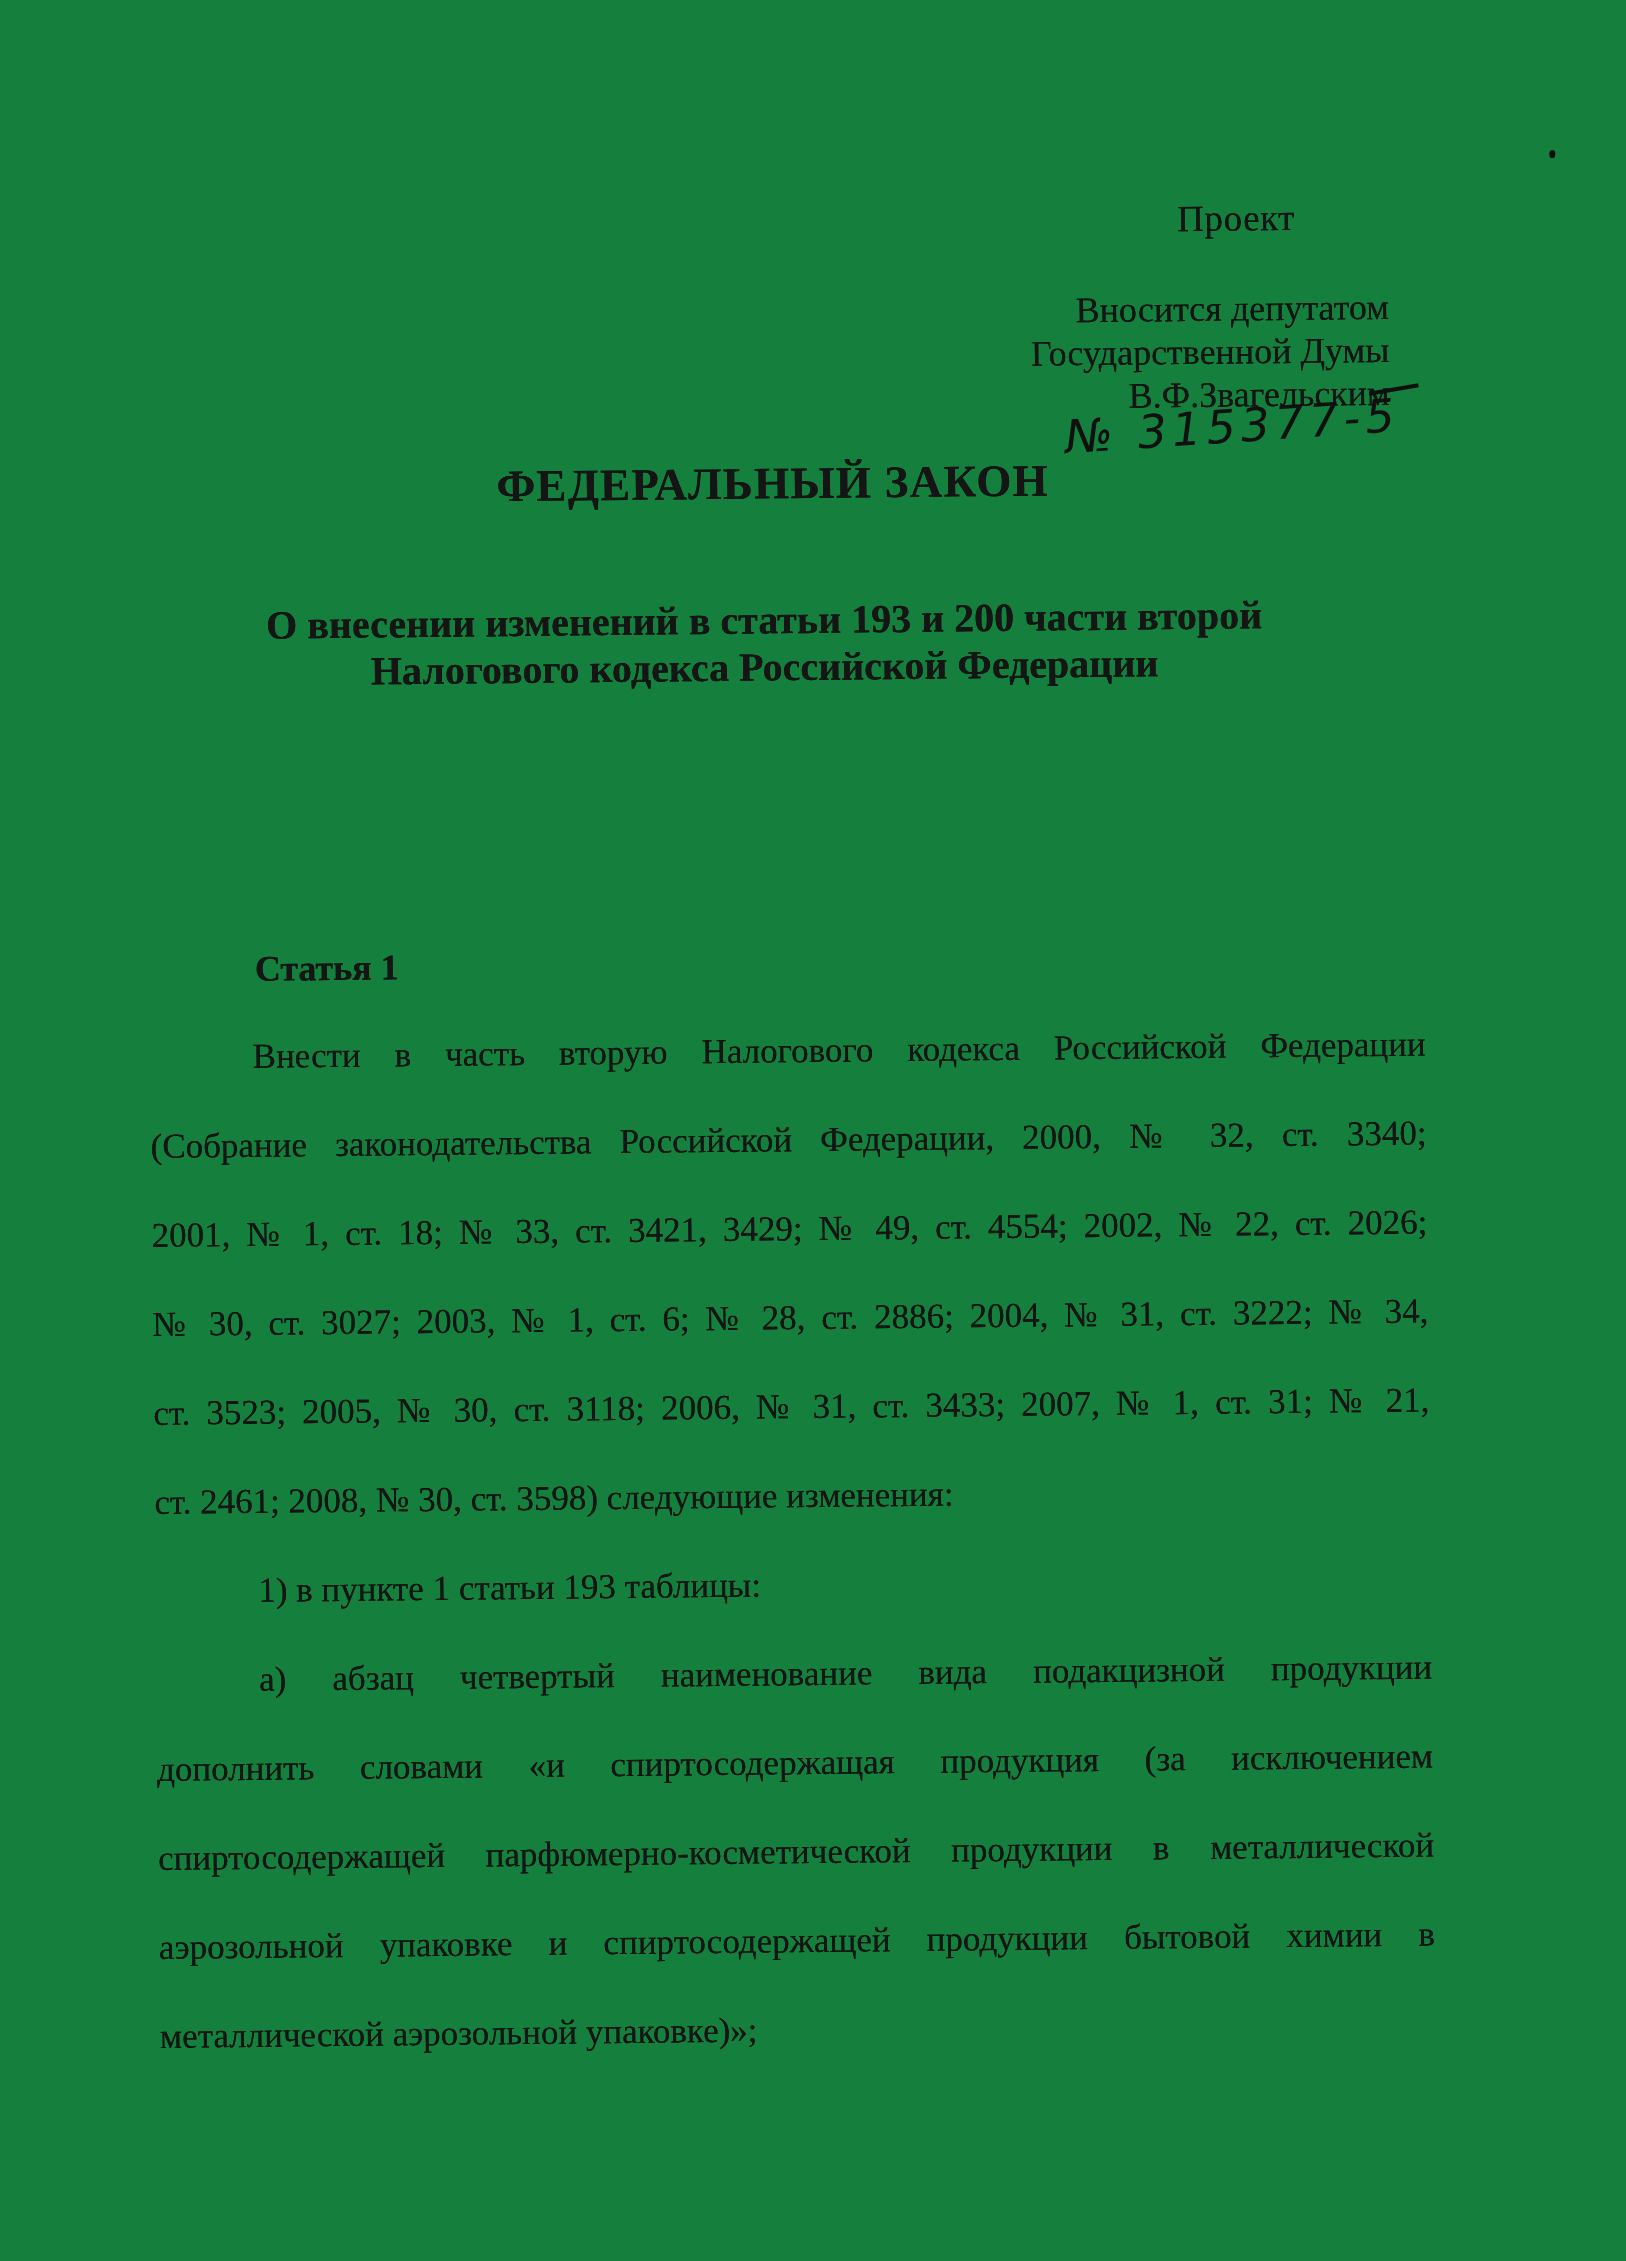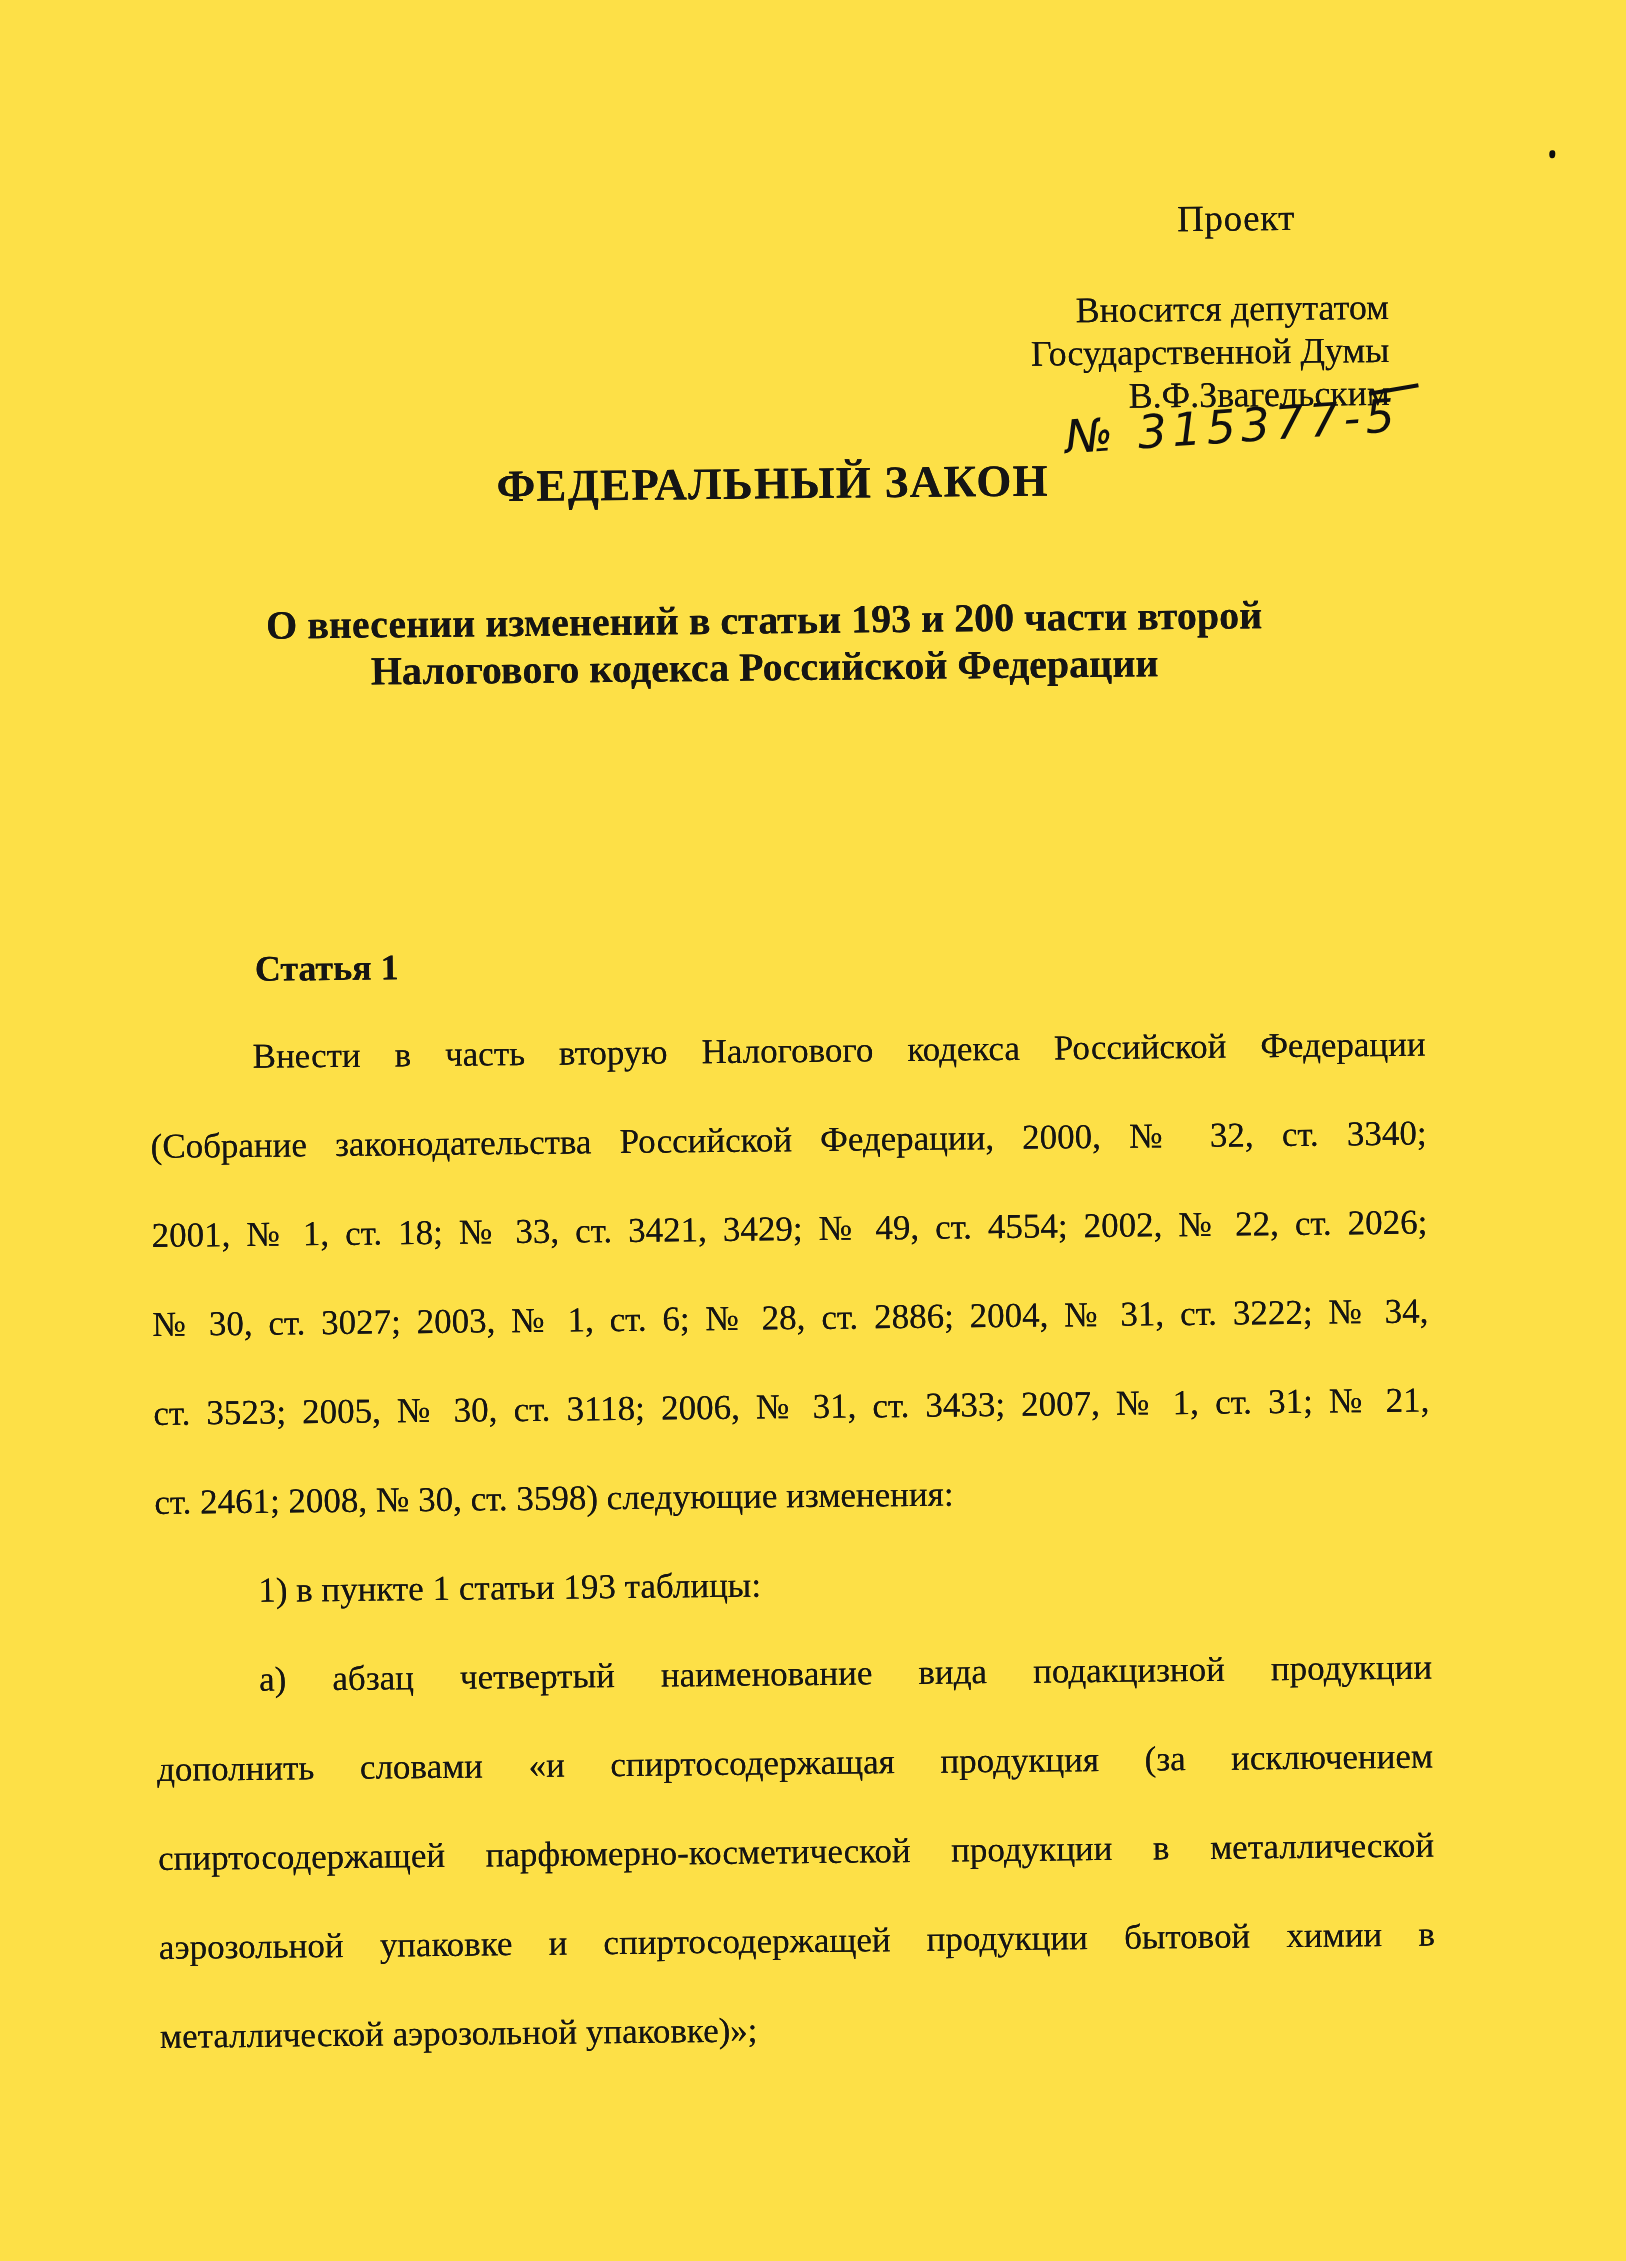--- a/index.html
+++ b/index.html
@@ -4,21 +4,21 @@
 <style>
   html, body {
     margin: 0;
     padding: 0;
     background: #ffffff;
   }
   .sheet {
     position: relative;
     width: 1626px;
     height: 2261px;
-    background: #fde047;
+    background: #15803d;
     overflow: hidden;
     font-family: "Liberation Serif", serif;
     color: #151515;
   }
   
   .scan {
     position: absolute;
     inset: 0;
     transform: rotate(-0.6deg);
     transform-origin: 813px 1085px;

